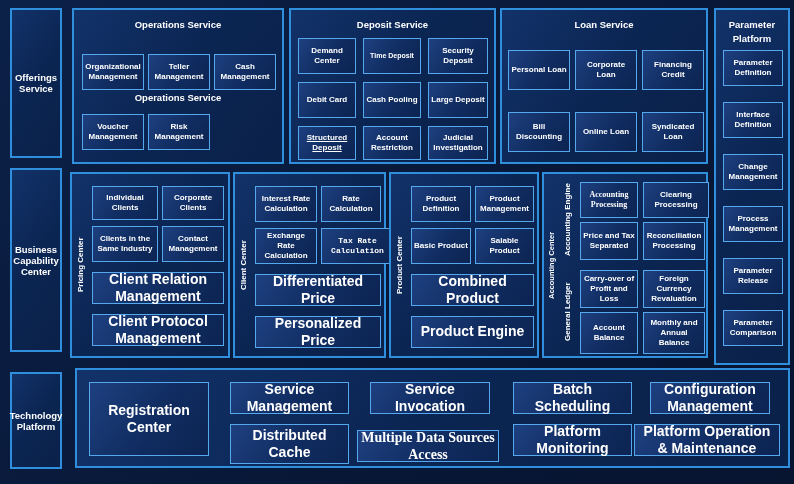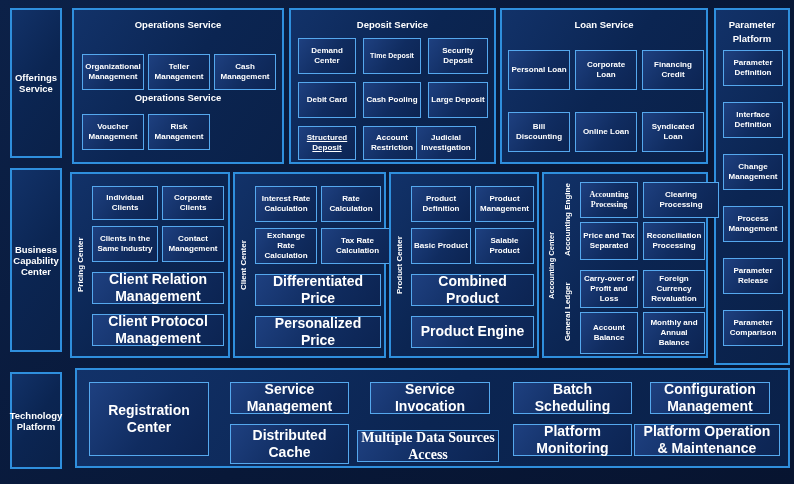--- a/index.html
+++ b/index.html
@@ -69,21 +69,21 @@
   <div class="panel" style="left:289px; top:8px; width:207px; height:156px;">
     <div class="ptitle" style="top:9px;">Deposit Service</div>
     <div class="box" style="left:7px;  top:28px; width:58px; height:36px;">Demand Center</div>
     <div class="box" style="left:72px; top:28px; width:58px; height:36px; font-size:7px;">Time Deposit</div>
     <div class="box" style="left:137px;top:28px; width:60px; height:36px;">Security Deposit</div>
     <div class="box" style="left:7px;  top:72px; width:58px; height:36px;">Debit Card</div>
     <div class="box" style="left:72px; top:72px; width:58px; height:36px;">Cash Pooling</div>
     <div class="box" style="left:137px;top:72px; width:60px; height:36px;">Large Deposit</div>
     <div class="box" style="left:7px;  top:116px; width:58px; height:34px;text-decoration:underline;">Structured Deposit</div>
     <div class="box" style="left:72px; top:116px; width:58px; height:34px;">Account Restriction</div>
-    <div class="box" style="left:125px;top:116px; width:60px; height:34px;">Judicial Investigation</div>
+    <div class="box" style="left:137px;top:116px; width:60px; height:34px;">Judicial Investigation</div>
   </div>
 
   <div class="panel" style="left:500px; top:8px; width:208px; height:156px;">
     <div class="ptitle" style="top:9px;">Loan Service</div>
     <div class="box" style="left:6px;  top:40px; width:62px; height:40px;">Personal Loan</div>
     <div class="box" style="left:73px; top:40px; width:62px; height:40px;">Corporate Loan</div>
     <div class="box" style="left:140px;top:40px; width:62px; height:40px;">Financing Credit</div>
     <div class="box" style="left:6px;  top:102px; width:62px; height:40px;">Bill Discounting</div>
     <div class="box" style="left:73px; top:102px; width:62px; height:40px;">Online Loan</div>
     <div class="box" style="left:140px;top:102px; width:62px; height:40px;">Syndicated Loan</div>
@@ -107,41 +107,41 @@
     <div class="box" style="left:90px; top:52px; width:62px; height:36px;">Contact Management</div>
     <div class="box wide" style="left:20px; top:98px;  width:132px; height:32px;">Client Relation Management</div>
     <div class="box wide" style="left:20px; top:140px; width:132px; height:32px;">Client Protocol Management</div>
   </div>
 
   <div class="panel" style="left:233px; top:172px; width:153px; height:186px;">
     <div class="vlabel" style="left:2px; top:0; bottom:0; width:14px;">Client Center</div>
     <div class="box" style="left:20px; top:12px; width:62px; height:36px;">Interest Rate Calculation</div>
     <div class="box" style="left:86px; top:12px; width:60px; height:36px;">Rate Calculation</div>
     <div class="box" style="left:20px; top:54px; width:62px; height:36px;">Exchange Rate Calculation</div>
-    <div class="box" style="left:86px; top:54px; width:73px; height:36px;">Tax Rate Calculation</div>
+    <div class="box" style="left:86px; top:54px; width:73px; height:36px;font-family:Liberation Mono, monospace;">Tax Rate Calculation</div>
     <div class="box wide" style="left:20px; top:100px; width:126px; height:32px;">Differentiated Price</div>
     <div class="box wide" style="left:20px; top:142px; width:126px; height:32px;">Personalized Price</div>
   </div>
 
   <div class="panel" style="left:389px; top:172px; width:150px; height:186px;">
     <div class="vlabel" style="left:2px; top:0; bottom:0; width:14px;">Product Center</div>
     <div class="box" style="left:20px; top:12px; width:60px; height:36px;">Product Definition</div>
     <div class="box" style="left:84px; top:12px; width:59px; height:36px;">Product Management</div>
     <div class="box" style="left:20px; top:54px; width:60px; height:36px;">Basic Product</div>
     <div class="box" style="left:84px; top:54px; width:59px; height:36px;">Salable Product</div>
     <div class="box wide" style="left:20px; top:100px; width:123px; height:32px;">Combined Product</div>
     <div class="box wide" style="left:20px; top:142px; width:123px; height:32px;">Product Engine</div>
   </div>
 
   <div class="panel" style="left:542px; top:172px; width:166px; height:186px;">
     <div class="vlabel" style="left:1px; top:0; bottom:0; width:13px; font-size:7.5px;">Accounting Center</div>
     <div class="vlabel" style="left:16px; top:4px; height:84px; width:16px;">Accounting Engine</div>
     <div class="vlabel" style="left:16px; top:96px; height:84px; width:16px;">General Ledger</div>
     <div class="box" style="left:36px; top:8px;  width:58px; height:36px;font-family:Liberation Serif, serif;">Accounting Processing</div>
-    <div class="box" style="left:99px; top:8px;  width:76px; height:36px;">Clearing Processing</div>
+    <div class="box" style="left:99px; top:8px;  width:66px; height:36px;">Clearing Processing</div>
     <div class="box" style="left:36px; top:48px; width:58px; height:38px;">Price and Tax Separated</div>
     <div class="box" style="left:99px; top:48px; width:62px; height:38px;">Reconciliation Processing</div>
     <div class="box" style="left:36px; top:96px; width:58px; height:38px;">Carry-over of Profit and Loss</div>
     <div class="box" style="left:99px; top:96px; width:62px; height:38px;">Foreign Currency Revaluation</div>
     <div class="box" style="left:36px; top:138px; width:58px; height:42px;">Account Balance</div>
     <div class="box" style="left:99px; top:138px; width:62px; height:42px;">Monthly and Annual Balance</div>
   </div>
 
   <div class="panel" style="left:75px; top:368px; width:715px; height:100px;">
     <div class="box wide" style="left:12px; top:12px; width:120px; height:74px;">Registration Center</div>

